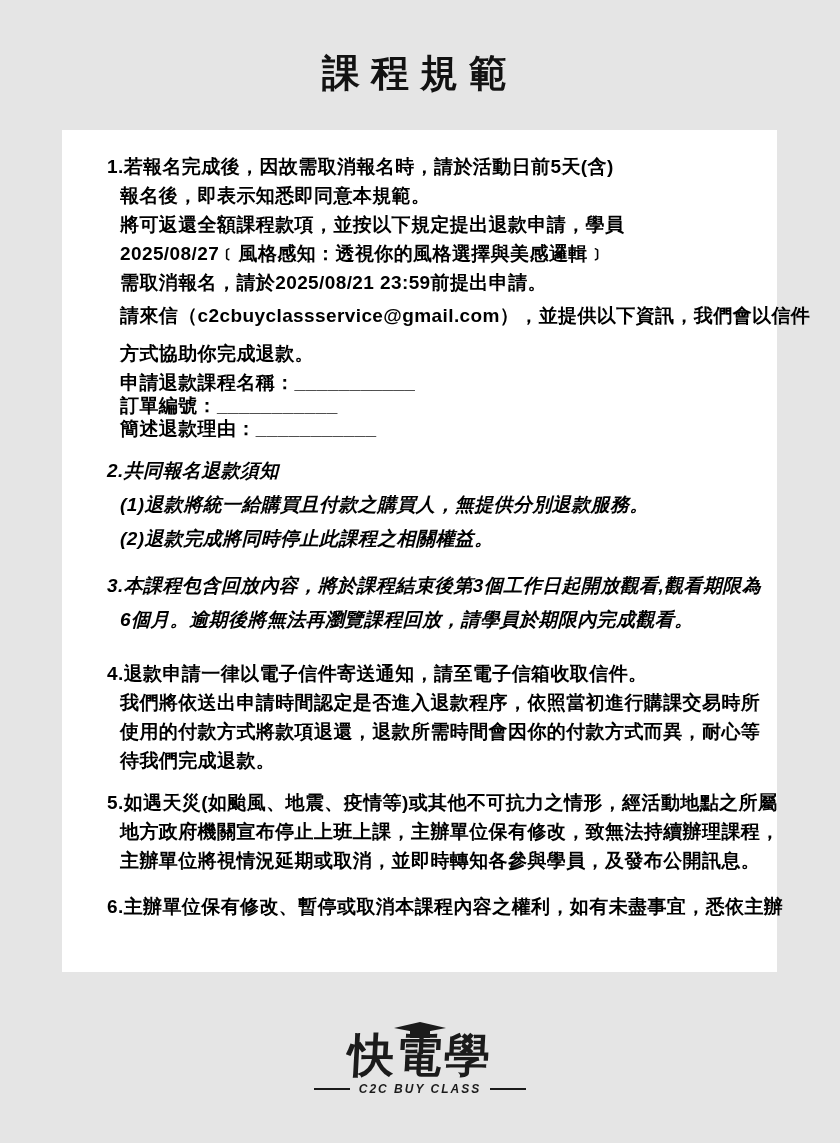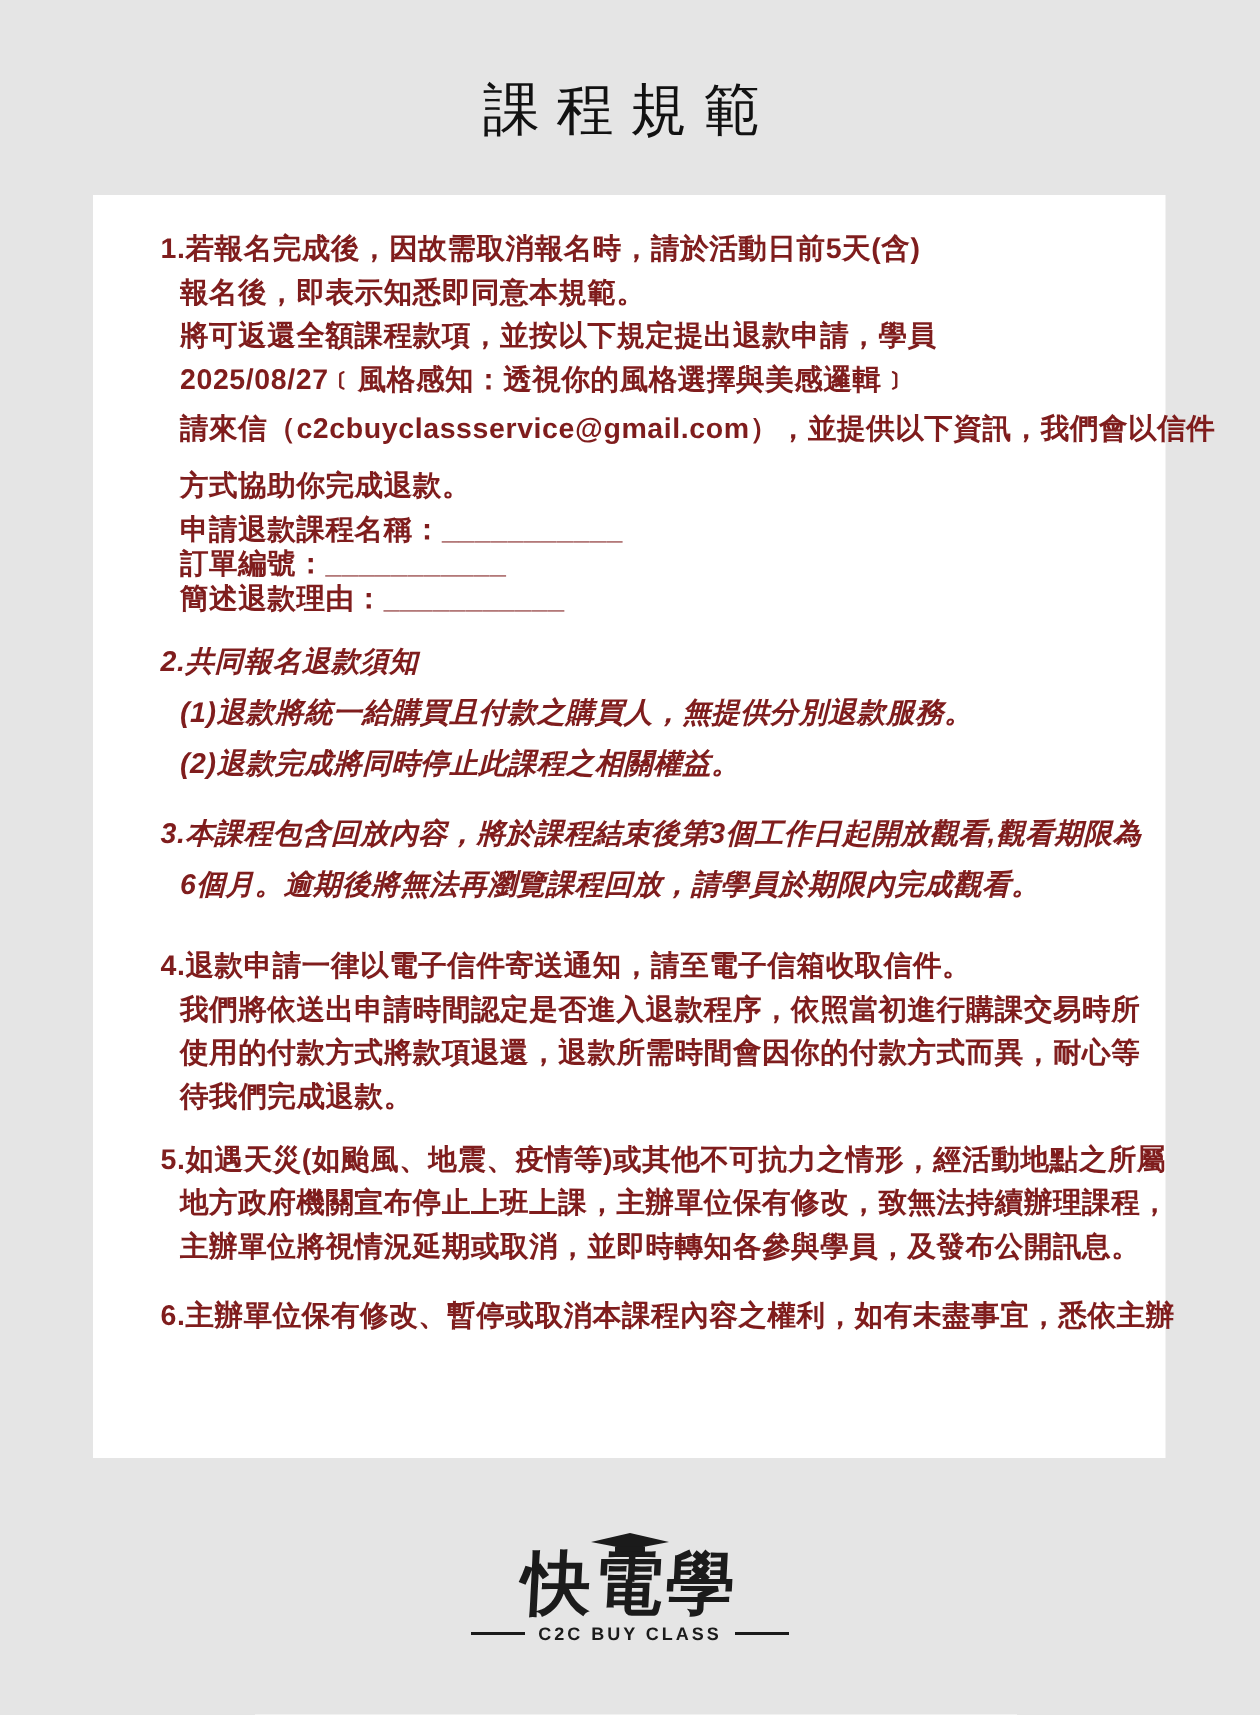--- a/index.html
+++ b/index.html
@@ -8,33 +8,33 @@
     background:#e5e5e5;
     font-family:"Liberation Sans","DejaVu Sans",sans-serif;
     position:relative;
     overflow:hidden;
   }
   .page{position:absolute;inset:0;width:840px;height:1143px;}
 
   .doc-title{
     position:absolute;top:48px;left:0;width:840px;
     text-align:center;
-    font-size:38px;font-weight:400;
+    font-size:38px;font-weight:700;
     letter-spacing:11px;
     color:#121212;
   }
 
   .card{
     position:absolute;
     left:62px;top:130px;
     width:715px;height:842px;
     background:#ffffff;
     box-sizing:border-box;
     padding:22px 38px 0 45px;
-    color:#7f1d1d;
+    color:#000000;
     font-size:19px;
     font-weight:600;
     letter-spacing:0.4px;
   }
 
   .blk{line-height:29px;}
   .blk .ln{white-space:nowrap;}
   .cont{padding-left:13px;}          
   .sub{padding-left:13px;}           
 
@@ -68,41 +68,42 @@
     font-size:46px;font-weight:900;color:#1b1b1b;
     letter-spacing:2px;line-height:50px;
     transform:skewX(-3deg);
   }
   .logo-sub{
     margin-top:2px;
     display:flex;align-items:center;gap:9px;
     color:#1b1b1b;
   }
   .logo-sub-text{
-    font-size:12px;font-weight:800;letter-spacing:2px;
+    font-size:12px;font-weight:800;font-style:italic;letter-spacing:2px;
   }
   .dash{width:36px;height:2px;background:#1b1b1b;}
 </style>
 </head>
 <body>
 
 <div class="page">
 
   <div class="doc-title">課程規範</div>
 
   <div class="card">
 
     <div class="blk">
       <div class="ln">1.若報名完成後，因故需取消報名時，請於活動日前5天(含)</div>
       <div class="ln cont">報名後，即表示知悉即同意本規範。</div>
       <div class="ln cont">將可返還全額課程款項，並按以下規定提出退款申請，學員</div>
     </div>
 
     <div class="blk sub">
       <div class="ln">2025/08/27﹝風格感知：透視你的風格選擇與美感邏輯﹞</div>
+      <div class="ln">需取消報名，請於2025/08/21 23:59前提出申請。</div>
     </div>
 
     <div class="blk blk-email sub">
       <div class="ln">請來信（c2cbuyclassservice@gmail.com），並提供以下資訊，我們會以信件</div>
       <div class="ln">方式協助你完成退款。</div>
     </div>
 
     <div class="blk blk-form sub">
       <div class="ln">申請退款課程名稱：___________</div>
       <div class="ln">訂單編號：___________</div>

